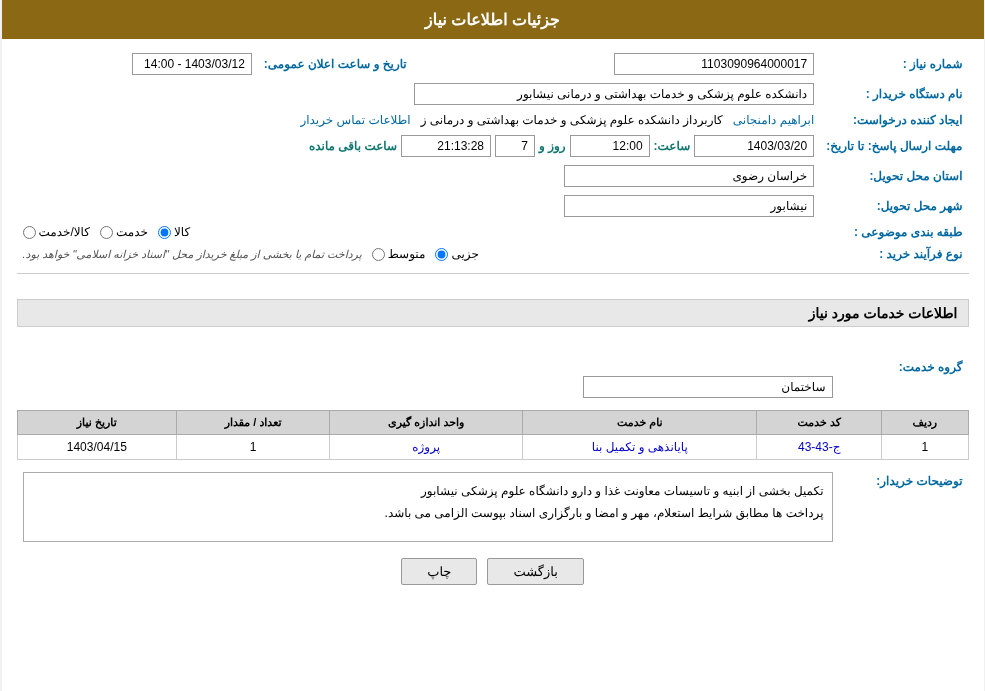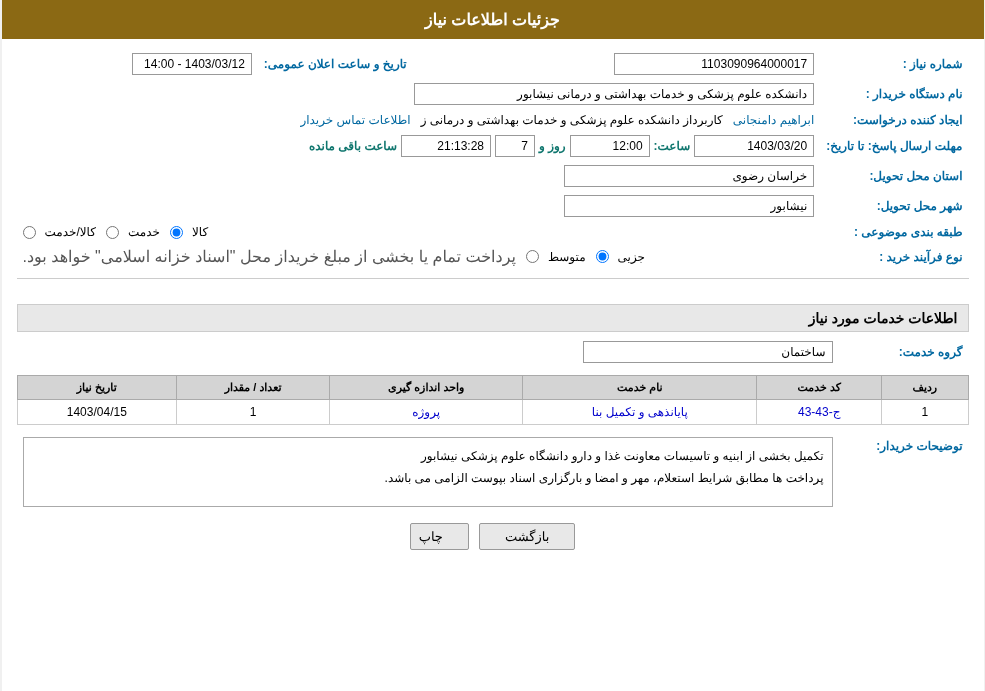--- a/index.html
+++ b/index.html
@@ -89,21 +89,21 @@
     }
     .radio-group {
       display: flex;
       gap: 10px;
       align-items: center;
       flex-direction: row-reverse;
     }
     .radio-item {
       display: flex;
       align-items: center;
-      gap: 9px;
+      gap: 3px;
     }
     .radio-item input {
       margin: 0;
     }
     .data-table {
       width: 100%;
       border-collapse: collapse;
       margin: 8px 0;
     }
     .data-table th {
@@ -152,28 +152,28 @@
     .btn {
       padding: 5px 25px;
       border: 1px solid #999;
       cursor: pointer;
       font-family: Tahoma, Arial, sans-serif;
       font-size: 13px;
       border-radius: 2px;
     }
     .btn-print {
       background: #e8e8e8;
-      padding-left: 8px;
     }
     .btn-back {
       background: #e8e8e8;
     }
     .note-text {
       color: #555;
-      font-size: 16px;
+      font-size: 11px;
+      font-style: italic;
     }
     .inline-label {
       font-weight: bold;
       color: #0f766e;
     }
   </style>
 </head>
 <body>
 
 <div class="page-wrapper">
@@ -299,21 +299,21 @@
     <hr class="divider">
 
 
     <div class="section-title">اطلاعات خدمات مورد نیاز</div>
 
     <table class="info-table">
       <tbody>
           <tr>
         <td class="label-cell">گروه خدمت:</td>
         <td class="value-cell">
-          <div class="input-box" style="min-width:250px;">
+          <div class="input-box" style="min-width:250px;margin-top:40px;">
             <span>ساختمان</span>
           </div>
         </td>
       </tr>
     </tbody>
       </table>
 
     <table class="data-table">
       <thead>
         <tr>

